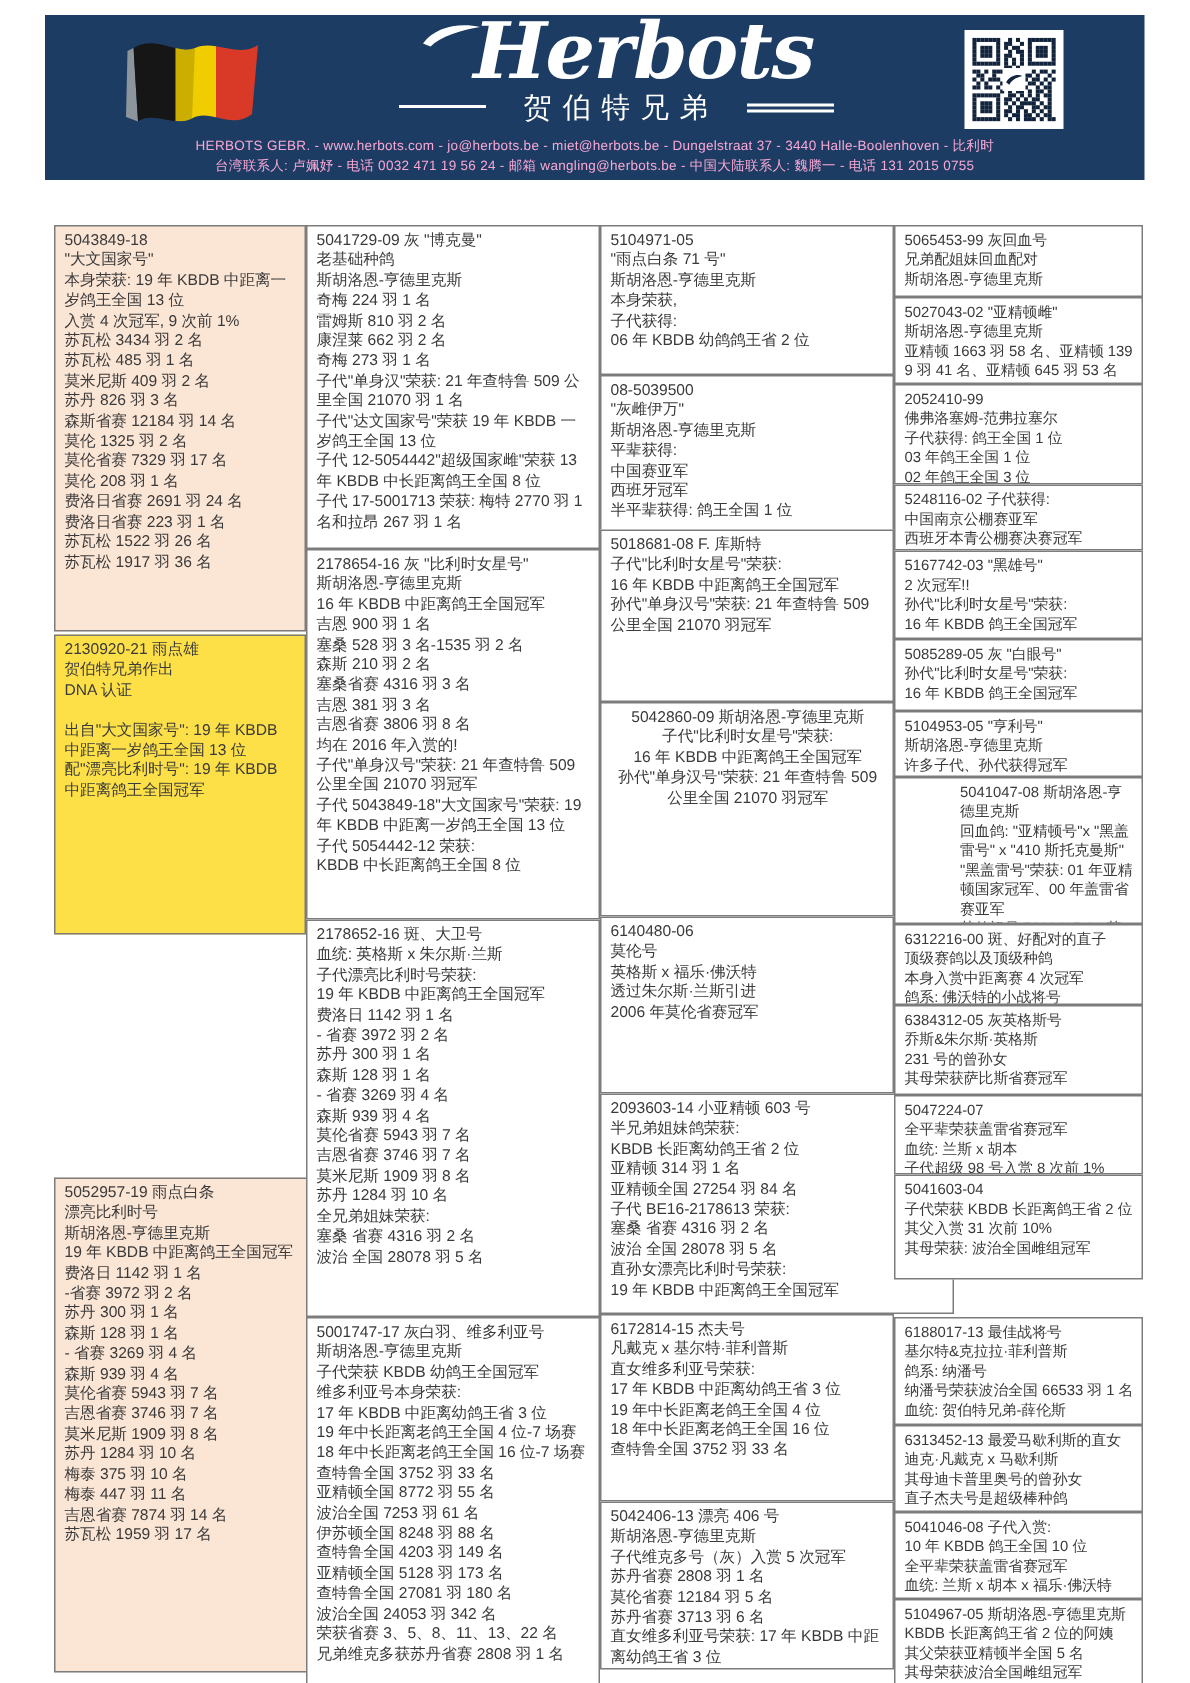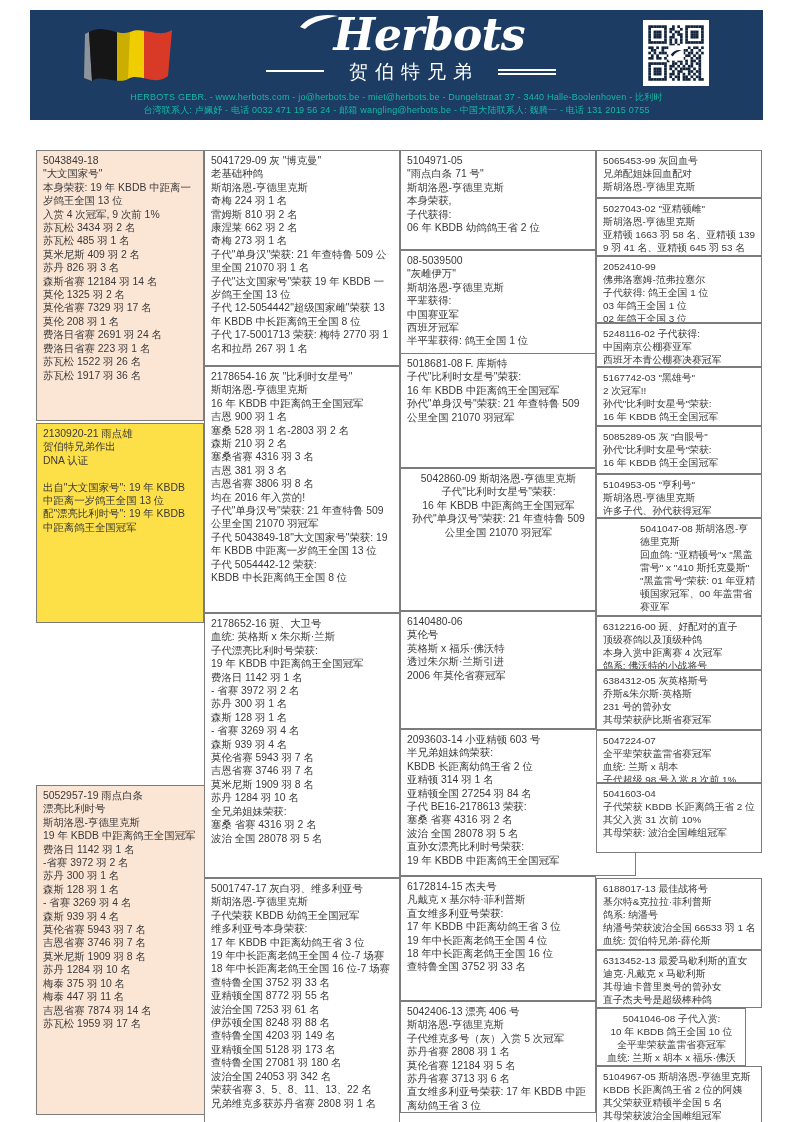--- a/index.html
+++ b/index.html
@@ -4,29 +4,29 @@
 <title>Herbots Pedigree</title>
 <style>
   html,body{margin:0;padding:0;background:#ffffff;}
   .page{position:relative;width:793px;height:1122px;background:#ffffff;overflow:hidden;
         font-family:"Liberation Sans","DejaVu Sans",sans-serif;color:#3a3a3a;}
   
   .header{position:absolute;left:30px;top:10px;width:733px;height:110px;background:#1d3c63;}
   .flag{position:absolute;left:52px;top:10px;width:96px;height:76px;}
   .brand{position:absolute;left:216px;top:2px;width:330px;text-align:center;color:#fff;}
   .brand-script{font-family:"DejaVu Serif","Liberation Serif",serif;font-style:italic;font-weight:bold;
-                font-size:44px;line-height:46px;letter-spacing:-1px;white-space:nowrap;}
+                font-size:52px;line-height:46px;letter-spacing:-1px;white-space:nowrap;}
   .swoosh{vertical-align:18px;margin-right:-6px;}
   .brand-cn-row{margin-top:1px;white-space:nowrap;font-family:"DejaVu Serif","Liberation Serif",serif;
                 font-size:19px;letter-spacing:7px;}
   .dash-left{display:inline-block;width:58px;height:2px;background:#fff;vertical-align:6px;margin-right:12px;}
   .dash-right{display:inline-block;width:58px;height:6px;border-top:2px solid #fff;border-bottom:2px solid #fff;
               vertical-align:3px;margin-left:6px;box-sizing:border-box;}
   .qr{position:absolute;right:52px;top:10px;width:70px;height:66px;}
-  .contact{position:absolute;left:0;bottom:3px;width:100%;text-align:center;color:#14b8a6;}
+  .contact{position:absolute;left:0;bottom:3px;width:100%;text-align:center;color:#f9a8d4;}
   .contact .l1{font-size:9px;line-height:13px;letter-spacing:.2px;}
   .contact .l2{font-size:9px;line-height:13px;letter-spacing:.2px;}
   
   .grid{position:absolute;left:0;top:0;width:793px;height:1122px;margin-top:28px;}
   .cell{position:absolute;box-sizing:border-box;border:1px solid #7c7c7c;background:#fff;
         padding:3px 5px 2px 6px;overflow:hidden;}
   .cell.peach{background:#fbe5d5;}
   .cell.blue{background:#fde047;}
   .ln{margin:0;font-size:10.4px;line-height:13.4px;min-height:13.4px;word-break:break-all;}
   .col3 .ln{font-size:9.9px;line-height:13px;min-height:13px;}
@@ -377,21 +377,21 @@
         <p class="ln">子代"单身汉"荣获: 21 年查特鲁 509 公里全国 21070 羽 1 名</p>
         <p class="ln">子代"达文国家号"荣获 19 年 KBDB 一岁鸽王全国 13 位</p>
         <p class="ln">子代 12-5054442"超级国家雌"荣获 13 年 KBDB 中长距离鸽王全国 8 位</p>
         <p class="ln">子代 17-5001713 荣获: 梅特 2770 羽 1 名和拉昂 267 羽 1 名</p>
       </div>
       <div class="cell col1" style="left: 204px; top: 338px; width: 196px; height: 247px;">
         <p class="ln">2178654-16 灰 "比利时女星号"</p>
         <p class="ln">斯胡洛恩-亨德里克斯</p>
         <p class="ln">16 年 KBDB 中距离鸽王全国冠军</p>
         <p class="ln">吉恩 900 羽 1 名</p>
-        <p class="ln">塞桑 528 羽 1 名-2803 羽 2 名</p>
+        <p class="ln">塞桑 528 羽 3 名-1535 羽 2 名</p>
         <p class="ln">森斯 210 羽 2 名</p>
         <p class="ln">塞桑省赛 4316 羽 3 名</p>
         <p class="ln">吉恩 381 羽 3 名</p>
         <p class="ln">吉恩省赛 3806 羽 8 名</p>
         <p class="ln">均在 2016 年入赏的!</p>
         <p class="ln">子代"单身汉号"荣获: 21 年查特鲁 509 公里全国 21070 羽冠军</p>
         <p class="ln">子代 5043849-18"大文国家号"荣获: 19 年 KBDB 中距离一岁鸽王全国 13 位</p>
         <p class="ln">子代 5054442-12 荣获:</p>
         <p class="ln">KBDB 中长距离鸽王全国 8 位</p>
       </div>
@@ -573,21 +573,21 @@
         <p class="ln">鸽系: 纳潘号</p>
         <p class="ln">纳潘号荣获波治全国 66533 羽 1 名</p>
         <p class="ln">血统: 贺伯特兄弟-薛伦斯</p>
       </div>
       <div class="cell col3" style="left: 596px; top: 922px; width: 166px; height: 58px;">
         <p class="ln">6313452-13 最爱马歇利斯的直女</p>
         <p class="ln">迪克·凡戴克 x 马歇利斯</p>
         <p class="ln">其母迪卡普里奥号的曾孙女</p>
         <p class="ln">直子杰夫号是超级棒种鸽</p>
       </div>
-      <div class="cell col3" style="left: 596px; top: 980px; width: 150px; height: 58px; text-align: center;">
+      <div class="cell col3" style="left: 596px; top: 980px; width: 166px; height: 58px;">
         <p class="ln">5041046-08 子代入赏:</p>
         <p class="ln">10 年 KBDB 鸽王全国 10 位</p>
         <p class="ln">全平辈荣获盖雷省赛冠军</p>
         <p class="ln">血统: 兰斯 x 胡本 x 福乐·佛沃特</p>
       </div>
       <div class="cell col3" style="left: 596px; top: 1038px; width: 166px; height: 59px;">
         <p class="ln">5104967-05 斯胡洛恩-亨德里克斯</p>
         <p class="ln">KBDB 长距离鸽王省 2 位的阿姨</p>
         <p class="ln">其父荣获亚精顿半全国 5 名</p>
         <p class="ln">其母荣获波治全国雌组冠军</p>

